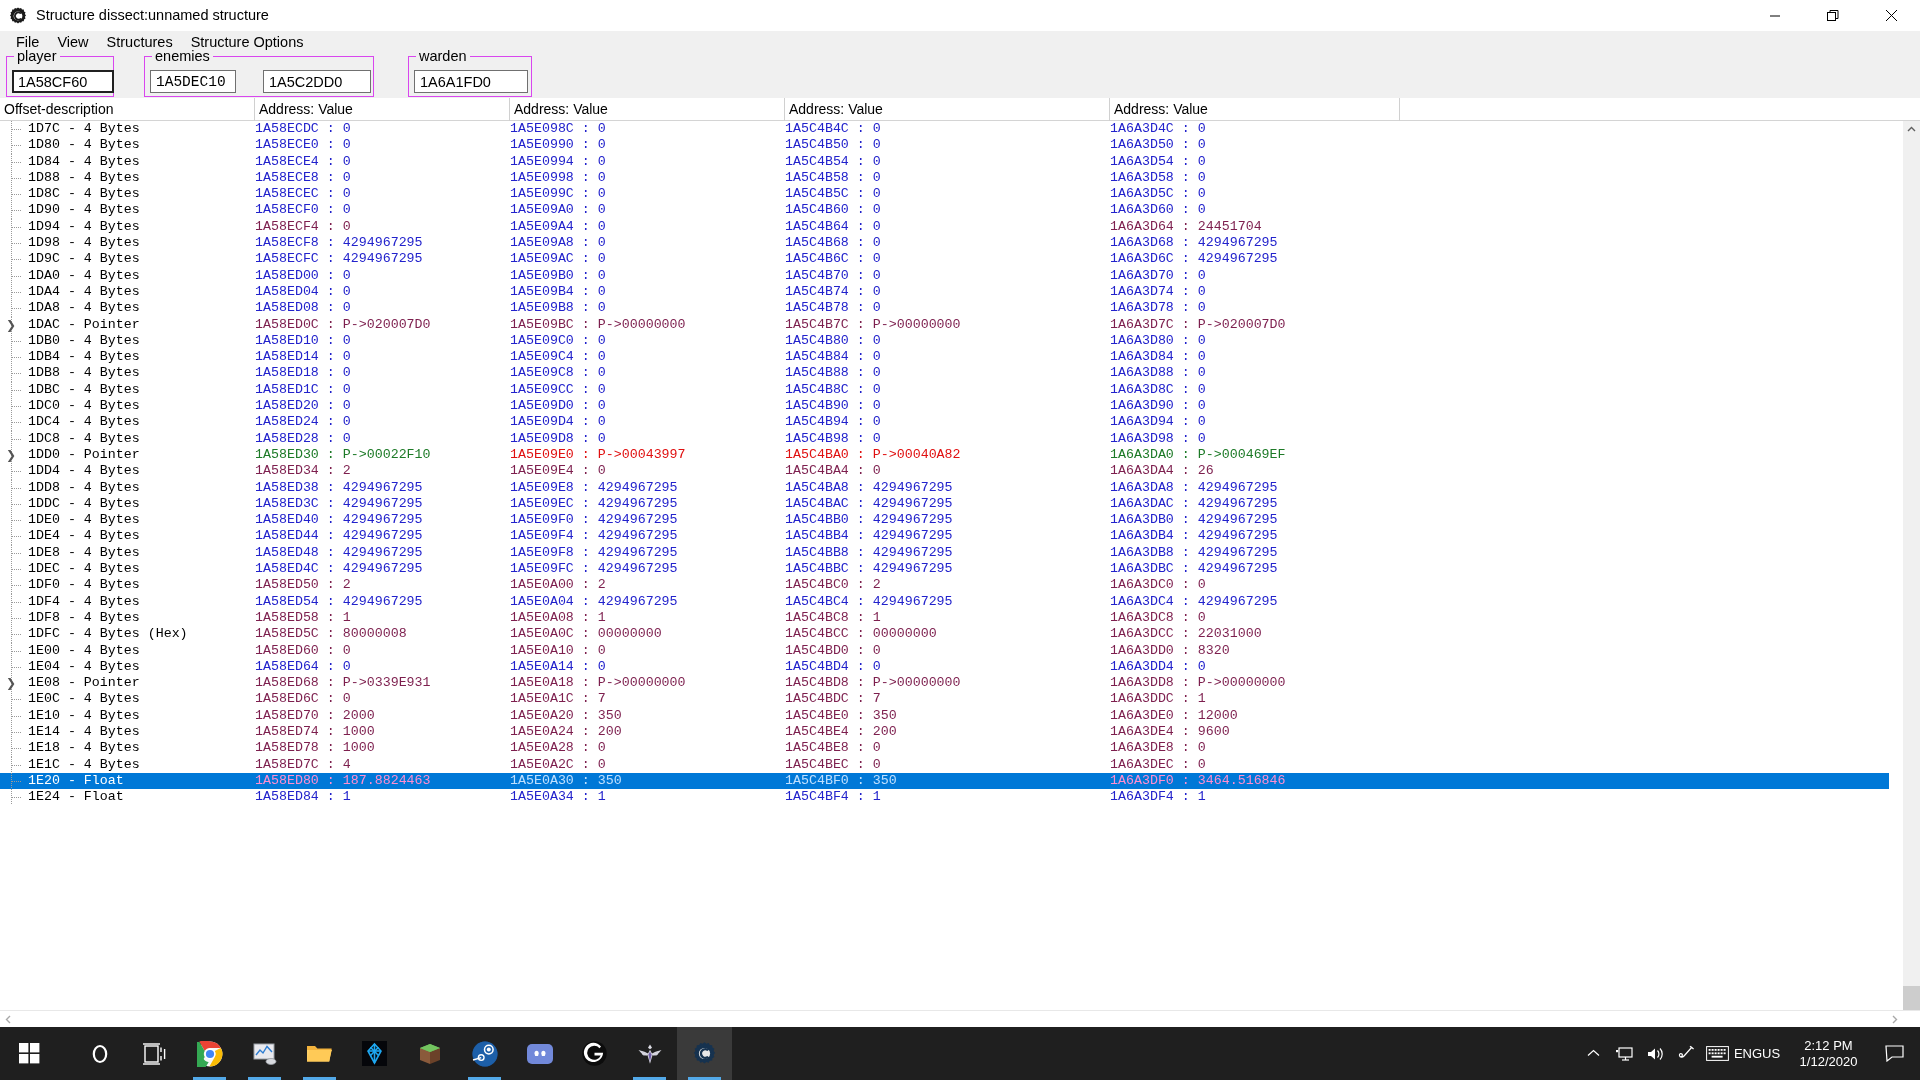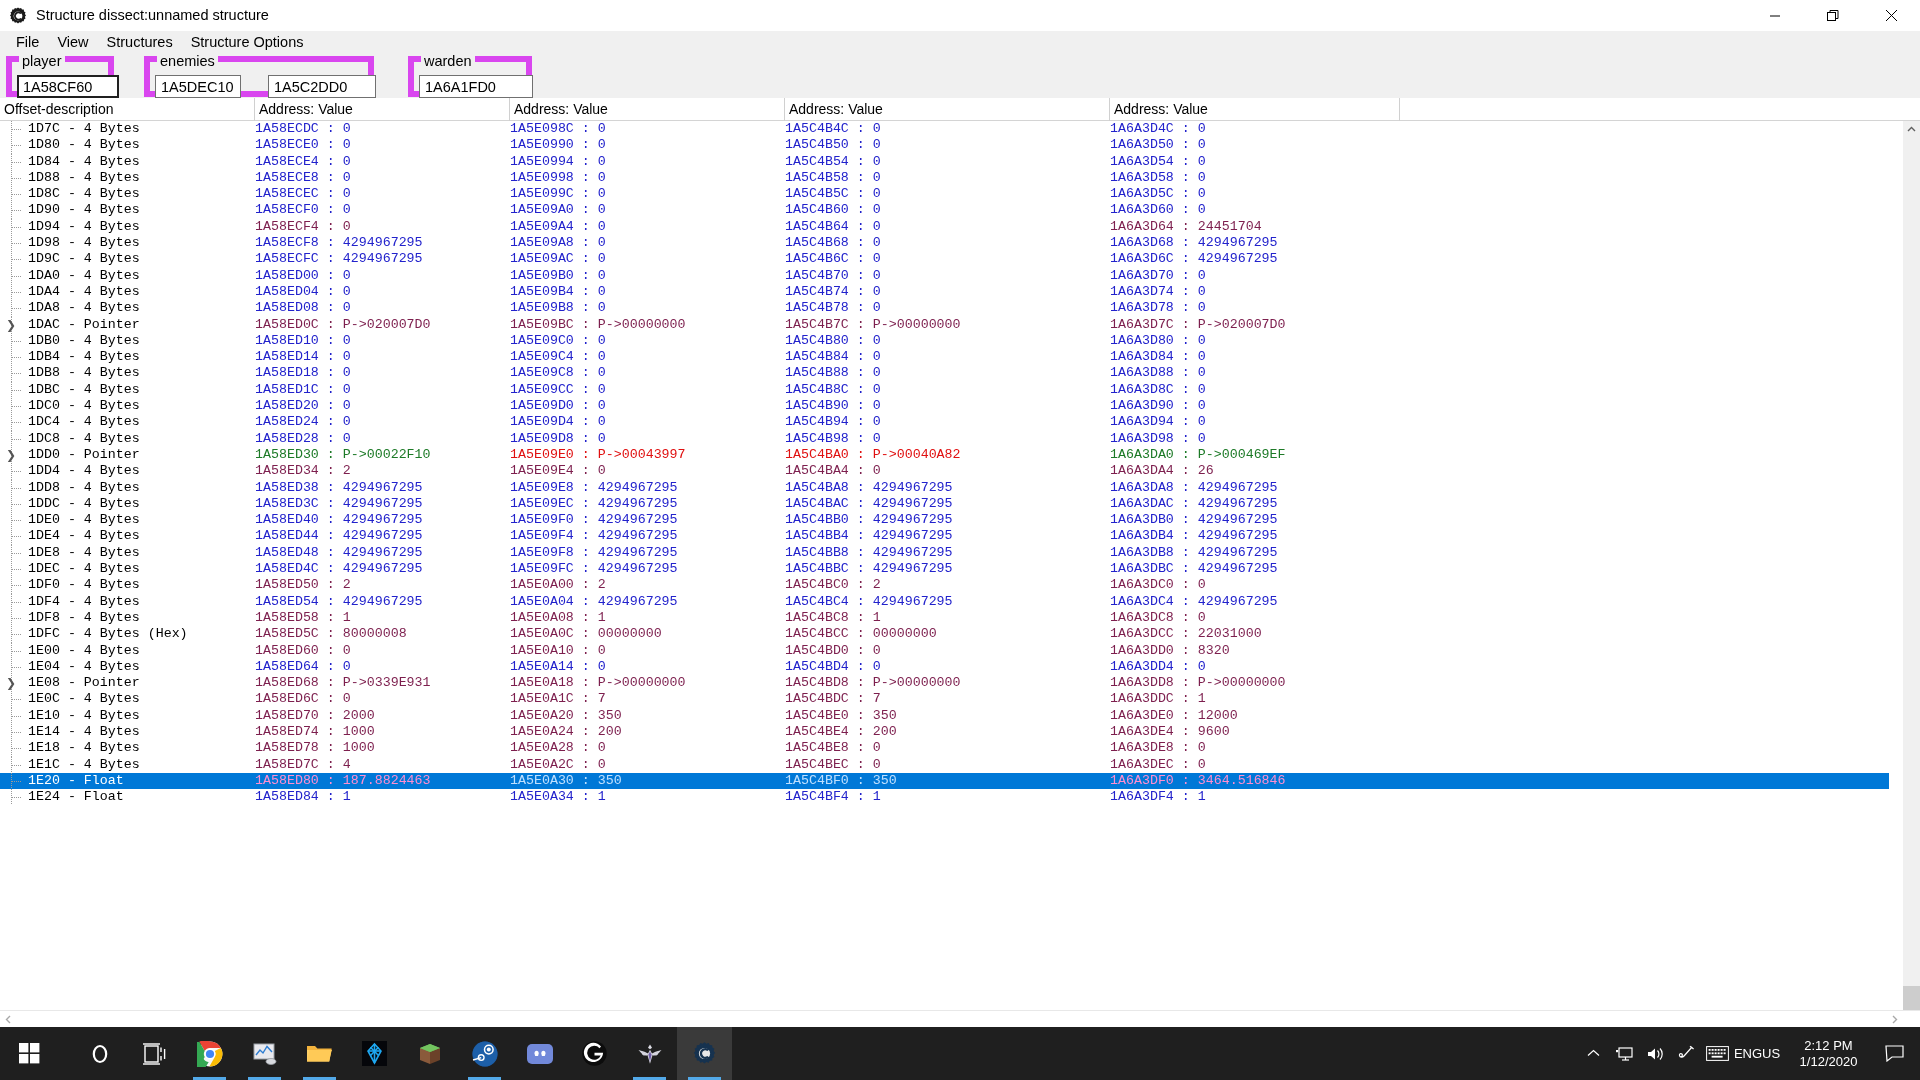--- a/index.html
+++ b/index.html
@@ -56,21 +56,21 @@
 
   
   #groups-area {
     flex: 0 0 45px; height: 45px;
     background: #f0f0f0;
     position: relative;
     padding-left: 6px;
   }
   .groupbox {
     position: absolute; top: 3px; height: 41px;
-    border: 6px solid #d946ef;
+    border: 1px solid #d946ef;
     border-radius: 0;
   }
   .groupbox .gb-title {
     position: absolute; top: -9px; left: 7px;
     background: #f0f0f0; padding: 0 3px;
     font-size: 14.5px; color: #000; white-space: nowrap;
   }
   .addr-input {
     position: absolute; top: 13px; height: 23px;
     background: #ffffff; border: 1px solid #707070;
@@ -291,21 +291,21 @@
       <div class="menu-item">Structure Options</div>
     </div>
 
   <div id="groups-area">
       <div class="groupbox" style="left: 6px; width: 108px;">
         <span class="gb-title">player</span>
         <div class="addr-input focused" style="left: 5px; width: 102px;">1A58CF60</div>
       </div>
       <div class="groupbox" style="left: 144px; width: 230px;">
         <span class="gb-title">enemies</span>
-        <div class="addr-input" style="left: 5px; width: 86px;">1A5DEC10</div>
+        <div class="addr-input" style="left: 5px; width: 86px; font-family: Liberation Mono, monospace;">1A5DEC10</div>
         <div class="addr-input" style="left: 118px; width: 108px;">1A5C2DD0</div>
       </div>
       <div class="groupbox" style="left: 408px; width: 124px;">
         <span class="gb-title">warden</span>
         <div class="addr-input" style="left: 5px; width: 114px;">1A6A1FD0</div>
       </div>
     </div>
 
   <div id="col-headers">
       <div class="col-header first" style="left: 0px; width: 255px;">Offset-description</div>

